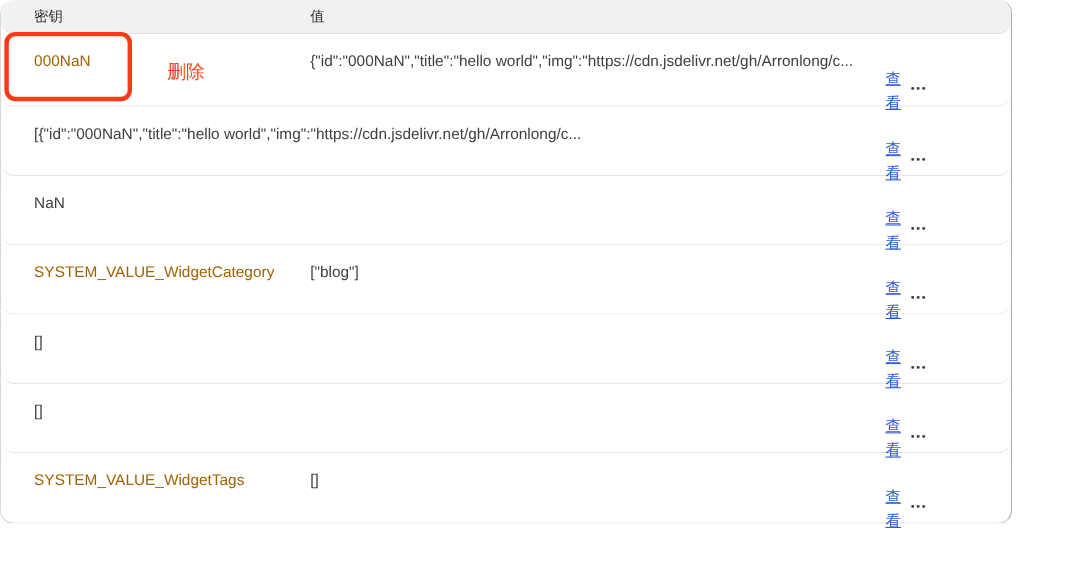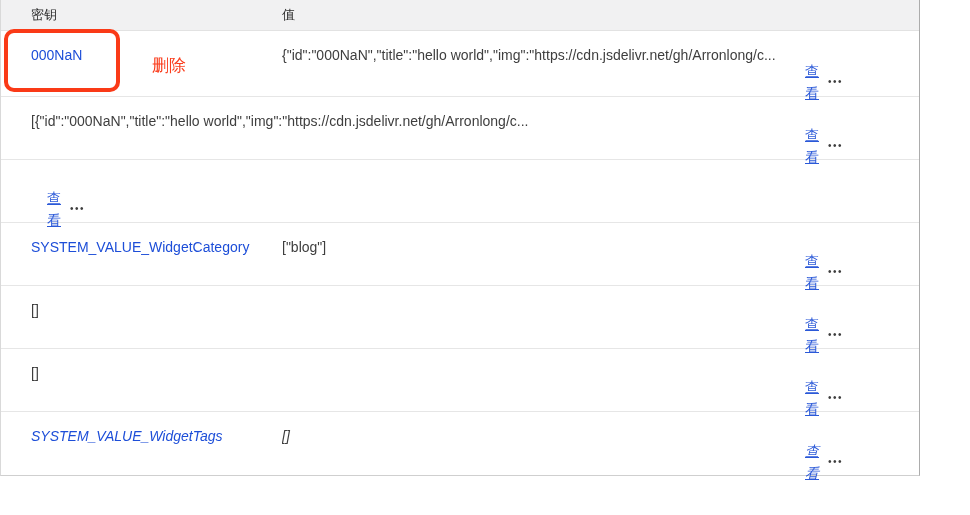--- a/index.html
+++ b/index.html
@@ -1,15 +1,15 @@
 <!DOCTYPE html>
 <html><head>
 <meta charset="utf-8">
 <style>
-  * { margin: 0; padding: 0; box-sizing: border-box; }
+  * { margin: 0; padding: 0; box-sizing: border-box; border-radius: 12px; }
   html, body { background: #ffffff; }
   body {
     font-family: "Liberation Sans", "DejaVu Sans", sans-serif;
     width: 970px; height: 515px;
     color: #3e3e3e;
   }
   .page { position: relative; width: 970px; height: 515px; background: #fff; overflow: hidden; }
 
   .kv-table {
     position: absolute; left: 0; top: 0; width: 920px;
@@ -28,24 +28,24 @@
   .th-key { width: 251px; flex-shrink: 0; }
   .th-value { flex: 1; }
   .th-actions { width: 130px; flex-shrink: 0; }
 
   .row {
     display: flex; align-items: stretch;
     height: 63px; border-bottom: 1px solid #e6e6e6;
     padding-left: 30px; background: #fff;
   }
   .row.first { height: 66px; }
-  .row:last-child { border-bottom: none; font-style: italic; }
+  .row:last-child { border-bottom: none; }
   .cell-key {
     width: 251px; flex-shrink: 0; padding-top: 16px;
-    font-size: 14px; color: #1d4ed8; white-space: nowrap; overflow: hidden;
+    font-size: 14px; color: #a16207; white-space: nowrap; overflow: hidden;
   }
   .cell-value {
     flex: 1; min-width: 0; padding-top: 16px;
     font-size: 14px; color: #3e3e3e; white-space: nowrap; overflow: hidden;
   }
   .cell-actions {
     width: 130px; flex-shrink: 0;
     display: flex; align-items: center; justify-content: flex-start;
     padding-left: 15px; padding-right: 28px; margin-top: 36px;
   }
@@ -99,20 +99,21 @@
 
     <div class="row">
       <div class="cell-value">[{"id":"000NaN","title":"hello world","img":"https://cdn.jsdelivr.net/gh/Arronlong/c...</div>
       <div class="cell-actions">
         <a class="view-link">查看</a>
         <span class="menu-dots">•••</span>
       </div>
     </div>
 
     <div class="row">
+      <div class="cell-value">NaN</div>
       <div class="cell-actions">
         <a class="view-link">查看</a>
         <span class="menu-dots">•••</span>
       </div>
     </div>
 
     <div class="row">
       <div class="cell-key">SYSTEM_VALUE_WidgetCategory</div>
       <div class="cell-value">["blog"]</div>
       <div class="cell-actions">

